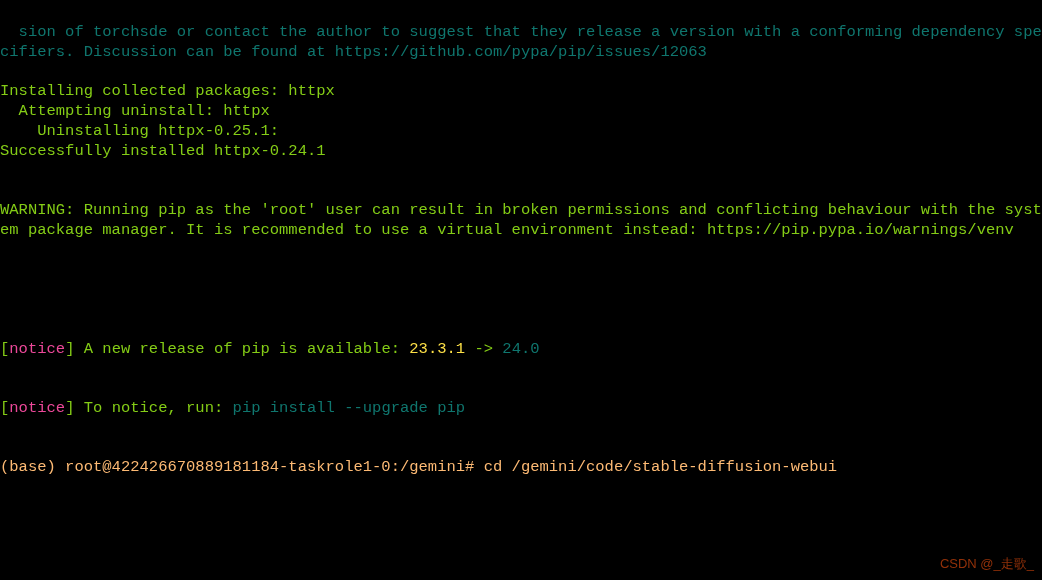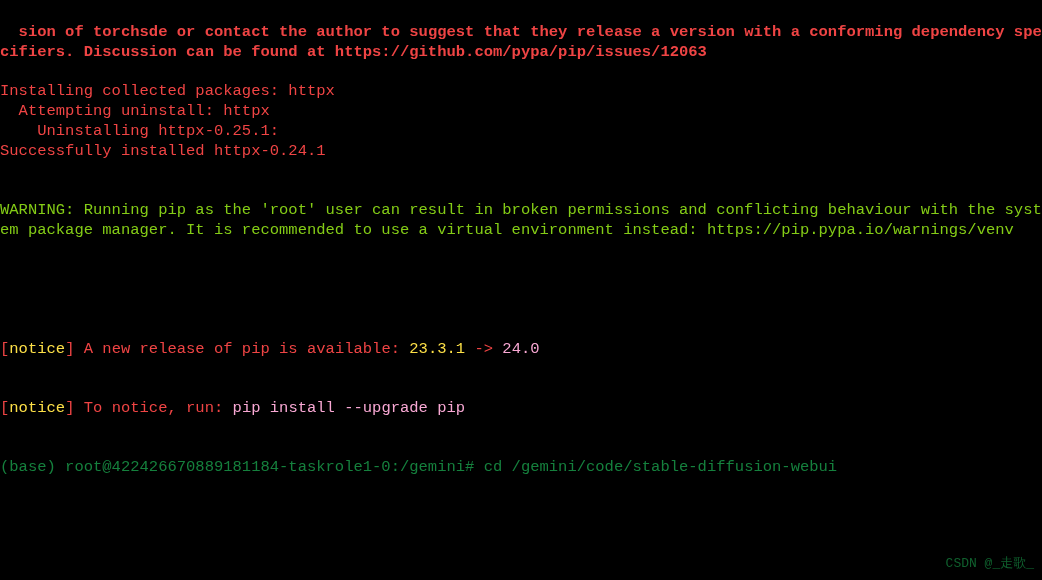--- a/index.html
+++ b/index.html
@@ -9,34 +9,34 @@
     font-family: "Consolas", "Courier New", monospace;
     font-size: 15.5px;
     line-height: 19.8px;
     width: 1042px;
     height: 580px;
     overflow: hidden;
     position: relative;
     padding: 3px 0 0 0;
   }
   .term { white-space: pre-wrap; word-break: break-all; }
-  .peach { color: #ef4444; font-weight: bold; }
-  .white { color: #ef4444; }
+  .peach { color: #0f766e; }
+  .white { color: #84cc16; }
   .gold  { color: #84cc16; }
-  .cyan  { color: #fde047; }
+  .cyan  { color: #ec4899; }
   .red   { color: #fde047; }
-  .green { color: #f9a8d4; }
-  .prompt-line { color: #15803d; }
+  .green { color: #0f766e; }
+  .prompt-line { color: #fdba74; }
   .watermark {
     position: absolute;
     right: 8px;
     bottom: 6px;
-    color: #15803d;
+    color: #c2410c;
     font-size: 13px;
-    font-family: Liberation Mono, monospace;
+    font-family: Liberation Sans, sans-serif;
     opacity: 0.75;
   }
 </style>
 </head>
 <body>
 
 <div class="term">
   <span class="peach">sion of torchsde or contact the author to suggest that they release a version with a conforming dependency specifiers. Discussion can be found at </span><span class="peach">https://github.com/pypa/pip/issues/12063</span>
   <div id="install-lines"><div class="white">Installing collected packages: httpx</div><div class="white">  Attempting uninstall: httpx</div><div class="white">    Uninstalling httpx-0.25.1:</div><div class="white">Successfully installed httpx-0.24.1</div></div>
   <div><span class="gold">WARNING: Running pip as the 'root' user can result in broken permissions and conflicting behaviour with the system package manager. It is recommended to use a virtual environment instead: </span><span class="gold">https://pip.pypa.io/warnings/venv</span></div>

